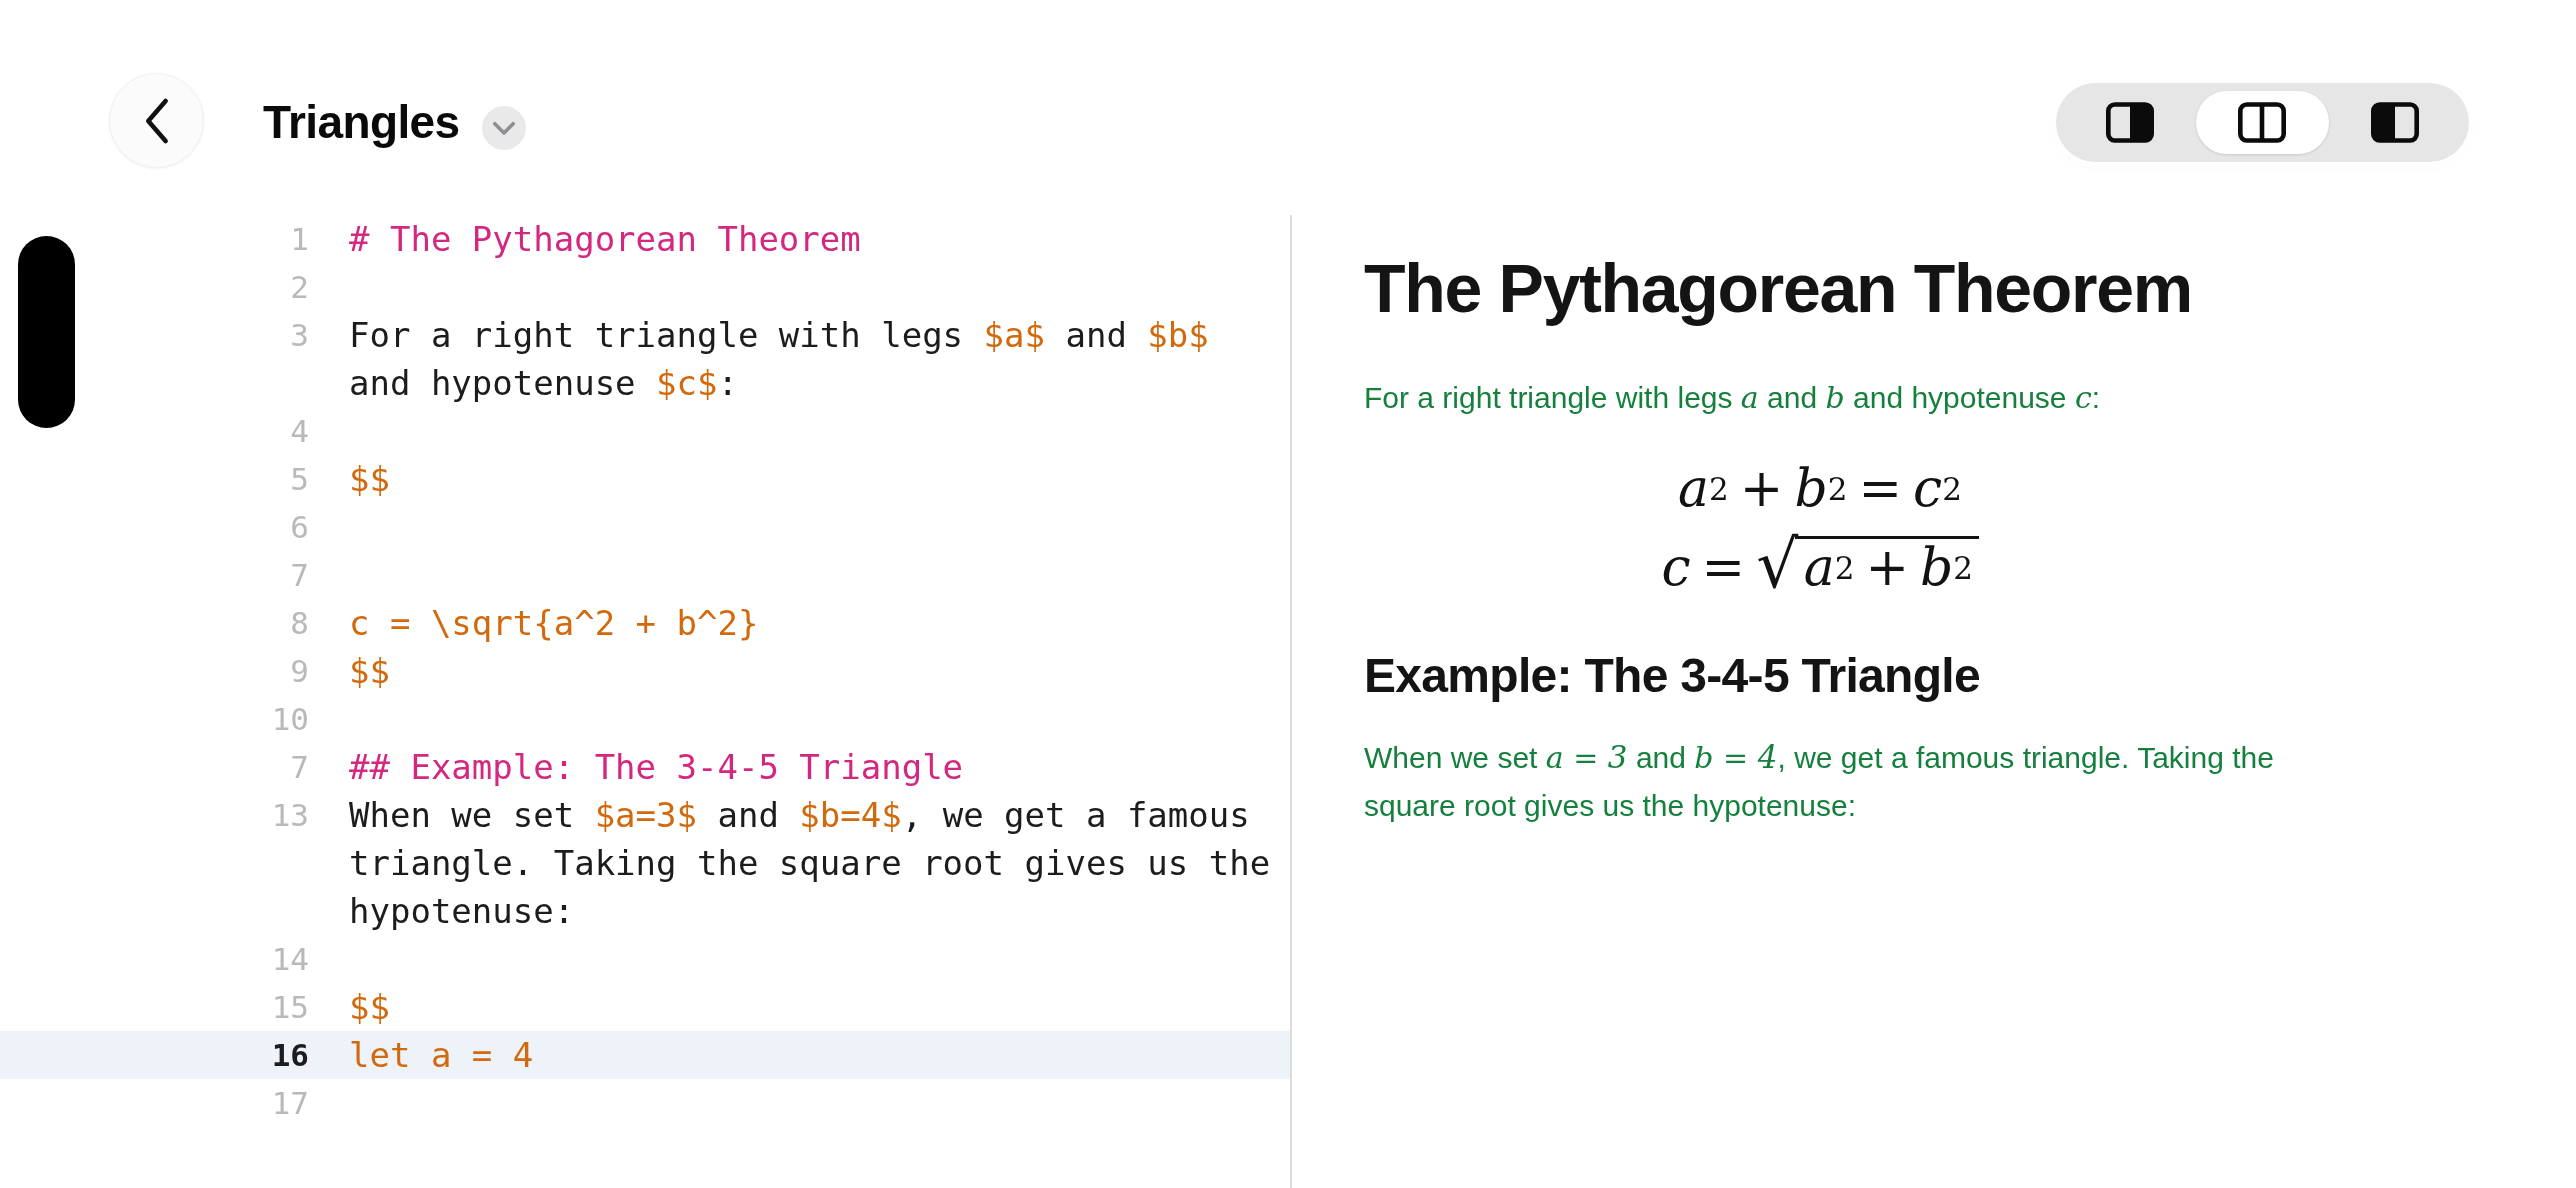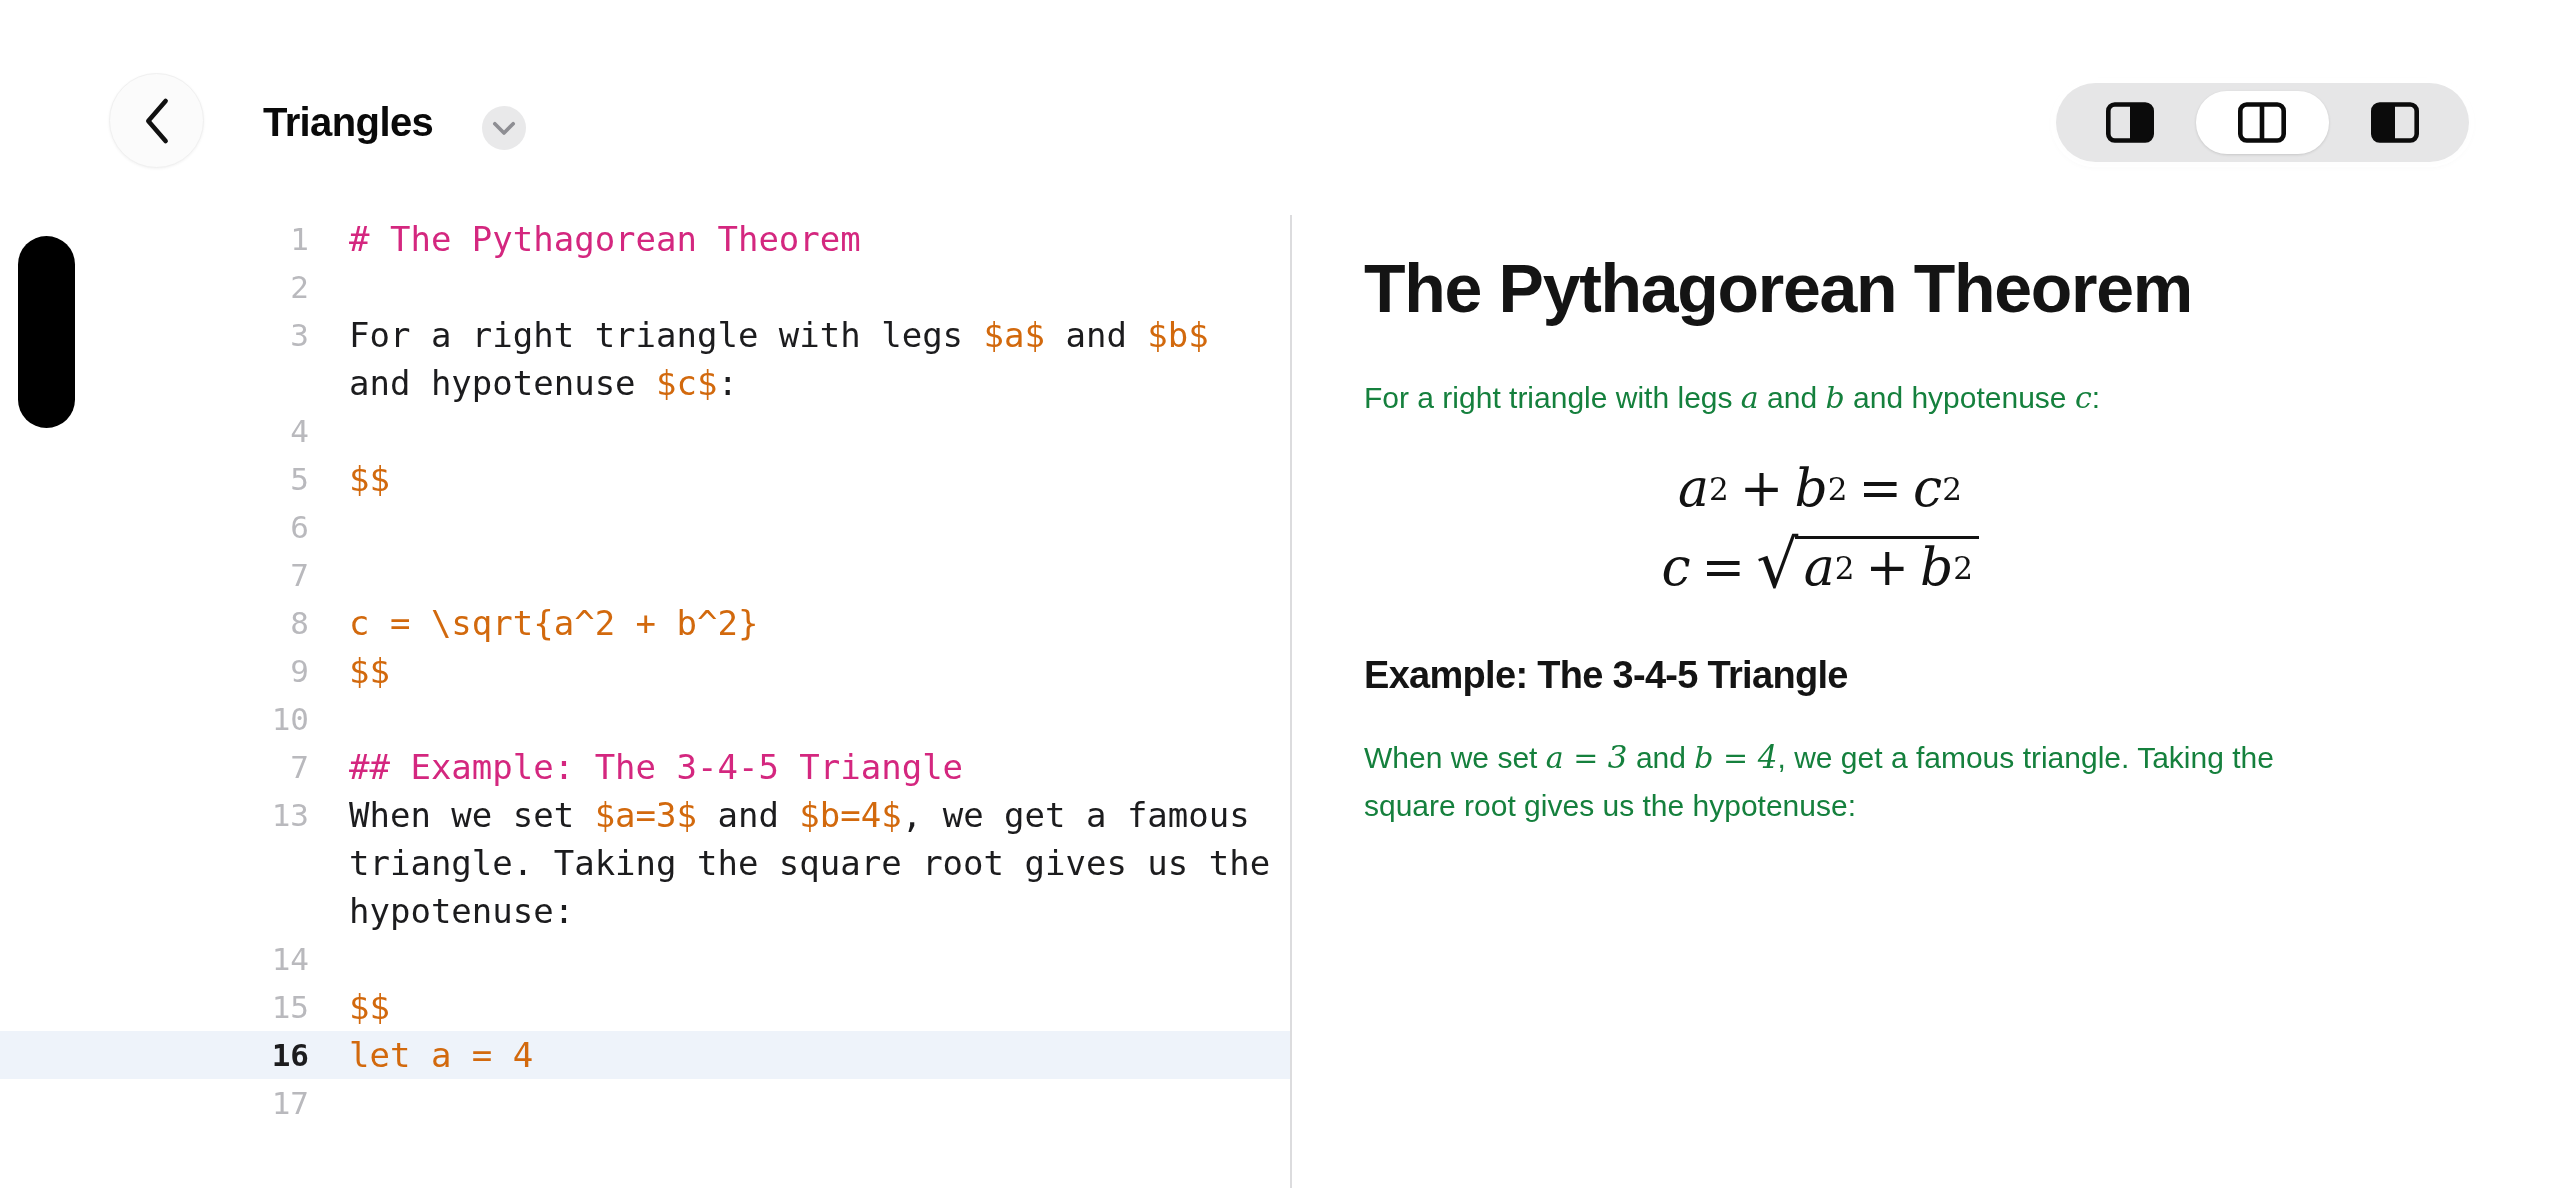--- a/index.html
+++ b/index.html
@@ -19,21 +19,21 @@
     position:absolute;left:109px;top:73px;width:93px;height:93px;
     border-radius:50%;background:#fbfbfb;border:0.9px solid #f0f0f0;
     box-shadow:0 0.9px 2.8px rgba(0,0,0,.05);
     display:flex;align-items:center;justify-content:center;cursor:pointer;
   }
   .chev-left{width:31px;height:48px;}
   .chev-left svg{display:block;}
 
   .doc-title{
     position:absolute;left:263px;top:96px;
-    font-size:40px;font-weight:bold;color:#0a0a0a;letter-spacing:-0.6px;
+    font-size:46px;font-weight:bold;color:#0a0a0a;letter-spacing:-0.6px;
     line-height:52px;white-space:nowrap;
   }
   .title-caret{
     position:absolute;left:482px;top:106px;width:44px;height:44px;border-radius:50%;
     background:#e9e9ea;display:flex;align-items:center;justify-content:center;cursor:pointer;
   }
   .title-caret svg{display:block;}
 
   
   .segmented-wrap{
@@ -86,21 +86,21 @@
   
   .preview{
     position:absolute;left:1292px;top:0;width:1072px;height:974px;overflow:hidden;
     padding:35px 88px 0 72px;box-sizing:border-box;color:#1c1c1e;
   }
   .pv-h1{
     font-size:68px;font-weight:bold;line-height:76px;letter-spacing:-1.3px;
     margin:0 0 48px 0;color:#141414;
   }
   .pv-h2{
-    font-size:38px;font-weight:bold;line-height:53px;letter-spacing:-0.7px;
+    font-size:48px;font-weight:bold;line-height:53px;letter-spacing:-0.7px;
     margin:55px 0 31px 0;color:#141414;
   }
   .pv-p{font-size:30px;line-height:48px;margin:0;color:#15803d;}
   .mathi{font-family:"DejaVu Serif","Liberation Serif",serif;font-style:italic;font-size:30px;}
   .mrel{font-family:"DejaVu Serif","Liberation Serif",serif;font-style:normal;font-size:30px;}
   .mnum{font-family:"DejaVu Serif","Liberation Serif",serif;font-style:italic;font-size:31px;}
 
   .mathblock{
     margin:39px 0 9.2px 0;text-align:center;
     font-family:"DejaVu Serif","Liberation Serif",serif;color:#121212;

